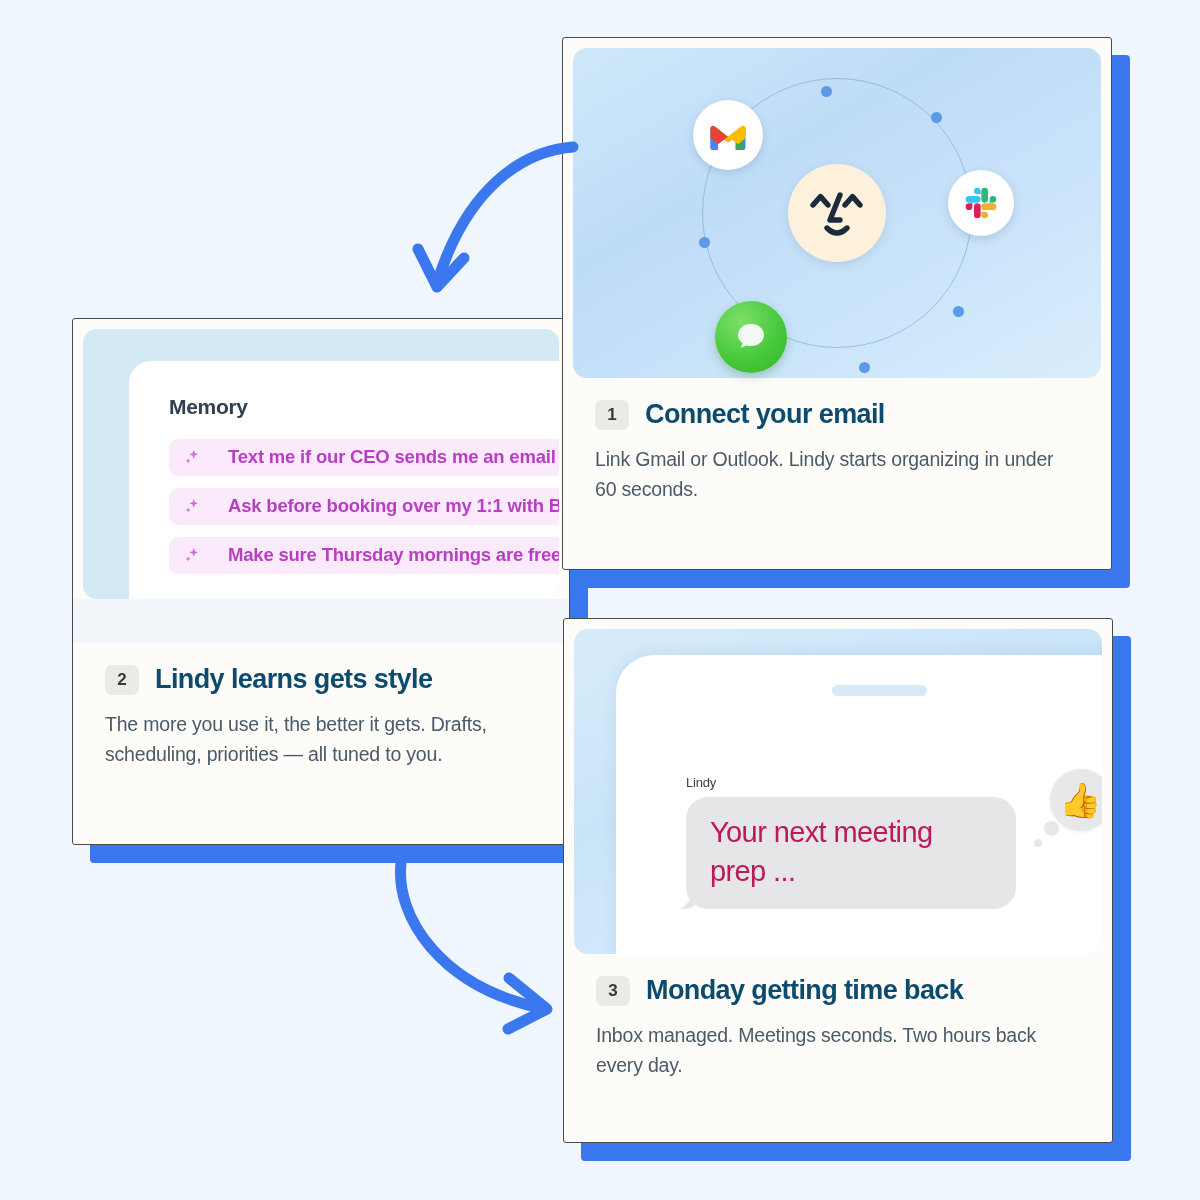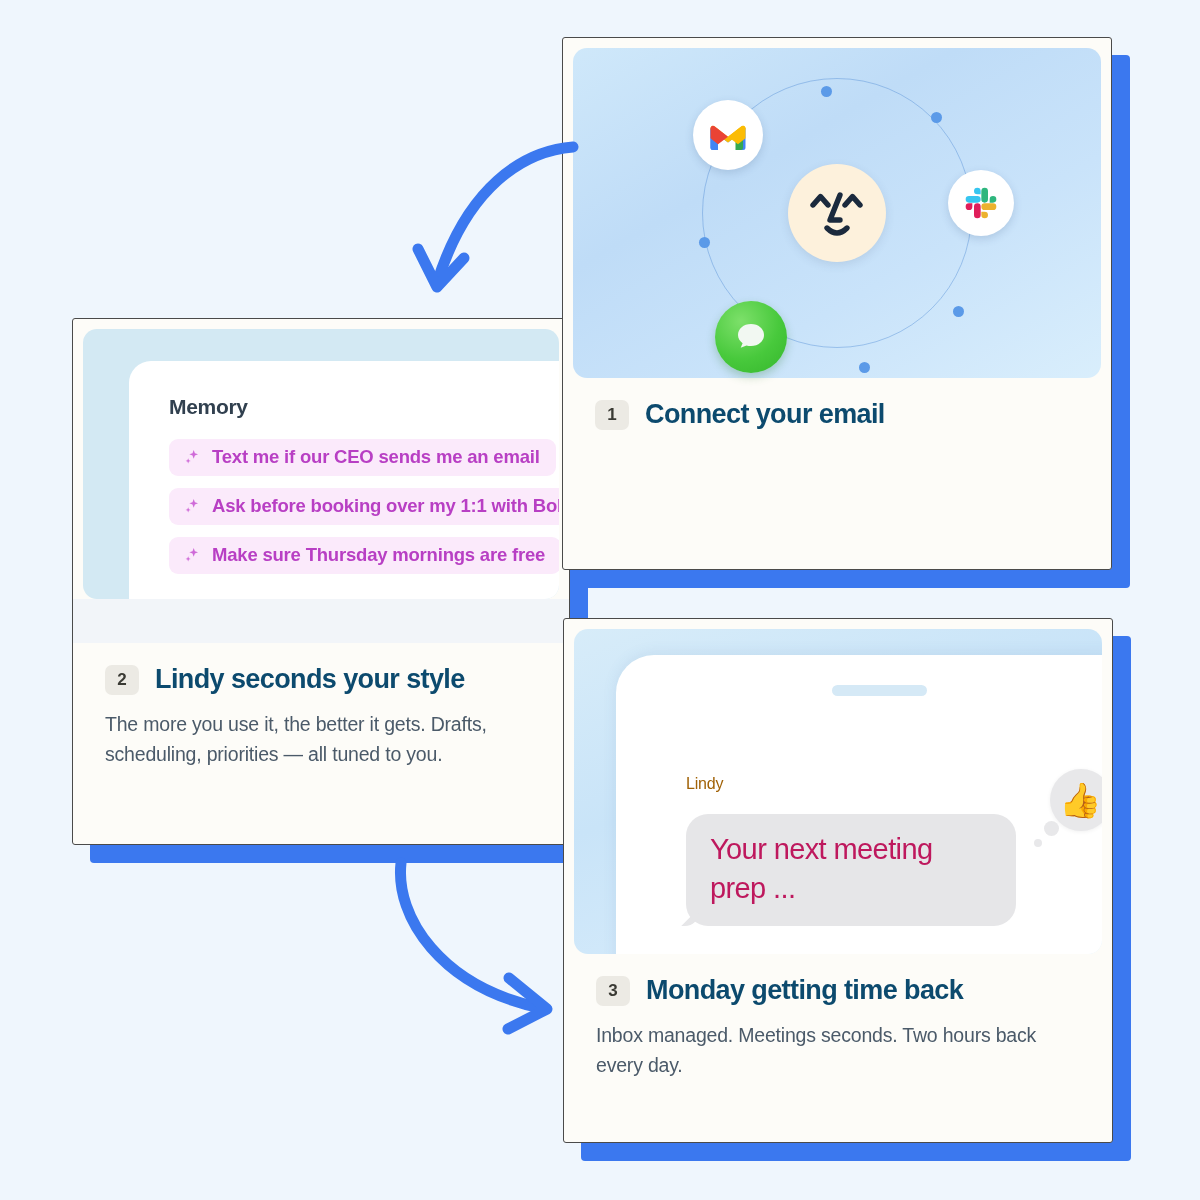--- a/index.html
+++ b/index.html
@@ -79,21 +79,21 @@
   .memory-panel {
     position: absolute; left: 46px; top: 32px; right: -30px; bottom: -20px;
     background: #fff; border-radius: 22px 0 0 0;
     padding: 34px 0 0 40px;
   }
   .memory-title {
     font-size: 21px; font-weight: 600; color: #31404f;
     letter-spacing: -0.3px; margin-bottom: 20px;
   }
   .memory-pill {
-    display: inline-flex; align-items: center; gap: 10px;
+    display: inline-flex; align-items: center; gap: 26px;
     background: #fbeafb; border-radius: 9px;
     padding: 7px 16px 8px 14px; margin-bottom: 12px;
     font-size: 18.5px; font-weight: 600; color: #b83fc4;
     letter-spacing: -0.2px; white-space: nowrap;
   }
   .sparkle { flex: 0 0 auto; display: block; }
   .divider-band { height: 44px; background: #f2f5f9; }
 
   
   #card3 { left: 563px; top: 618px; width: 550px; height: 525px; }
@@ -101,21 +101,21 @@
   .phone {
     position: absolute; left: 42px; top: 26px; right: -40px; bottom: -30px;
     background: #fff; border-radius: 38px 38px 0 0;
     box-shadow: 0 -2px 14px rgba(70,110,160,0.10);
   }
   .phone-notch {
     position: absolute; left: 50%; top: 30px; width: 95px; height: 11px;
     margin-left: -47px; background: #d5e9f6; border-radius: 6px;
   }
   .chat-area { position: absolute; left: 70px; top: 120px; right: 30px; }
-  .chat-sender { font-size: 16px; color: #a16207; margin-bottom: 21px; letter-spacing: -0.2px; }
+  .chat-sender { font-size: 13px; color: #404040; margin-bottom: 7px; letter-spacing: -0.2px; }
   .chat-bubble {
     position: relative; display: inline-block;
     background: #e6e6e8; border-radius: 22px;
     padding: 16px 24px 18px 24px; max-width: 330px;
   }
   .chat-bubble-text {
     font-size: 29px; color: #be185d; line-height: 1.35; letter-spacing: -0.6px;
   }
   .chat-bubble::after {
     content: ""; position: absolute; left: -5px; bottom: 0;
@@ -180,21 +180,21 @@
           </div>
         </div>
       </div>
     </div>
 
     <div class="divider-band"></div>
 
     <div class="card-body">
       <div class="card-head">
         <div class="step-badge">2</div>
-        <div class="card-title">Lindy seconds your style</div>
+        <div class="card-title">Lindy learns gets style</div>
       </div>
       <div class="card-desc">The more you use it, the better it gets. Drafts, scheduling, priorities — all tuned to you.</div>
     </div>
   </div>
 
   <div class="card" id="card1">
     <div class="card-media">
       <div class="orbit-wrap">
         <div class="orbit-ring"></div>
         <div class="orbit-dot" style="left:248px; top:38px;"></div>
@@ -242,20 +242,21 @@
       <svg width="40" height="40" viewBox="0 0 40 40">
         <path d="M20 7c7.5 0 13 4.8 13 11 0 6.2-5.5 11-13 11-1.6 0-3.1-.2-4.5-.6l-5.8 2.4 1.9-4.6C9 24.3 7 21.4 7 18 7 11.8 12.5 7 20 7z" fill="#f2f8f2"></path>
       </svg>
     </div>
 
     <div class="card-body">
       <div class="card-head">
         <div class="step-badge">1</div>
         <div class="card-title">Connect your email</div>
       </div>
+      <div class="card-desc">Link Gmail or Outlook. Lindy starts organizing in under 60 seconds.</div>
     </div>
   </div>
 
   <div class="card" id="card3">
     <div class="card-media">
       <div class="phone">
         <div class="phone-notch"></div>
         <div class="chat-area">
           <div class="chat-sender">Lindy</div>
           <div class="chat-bubble">

